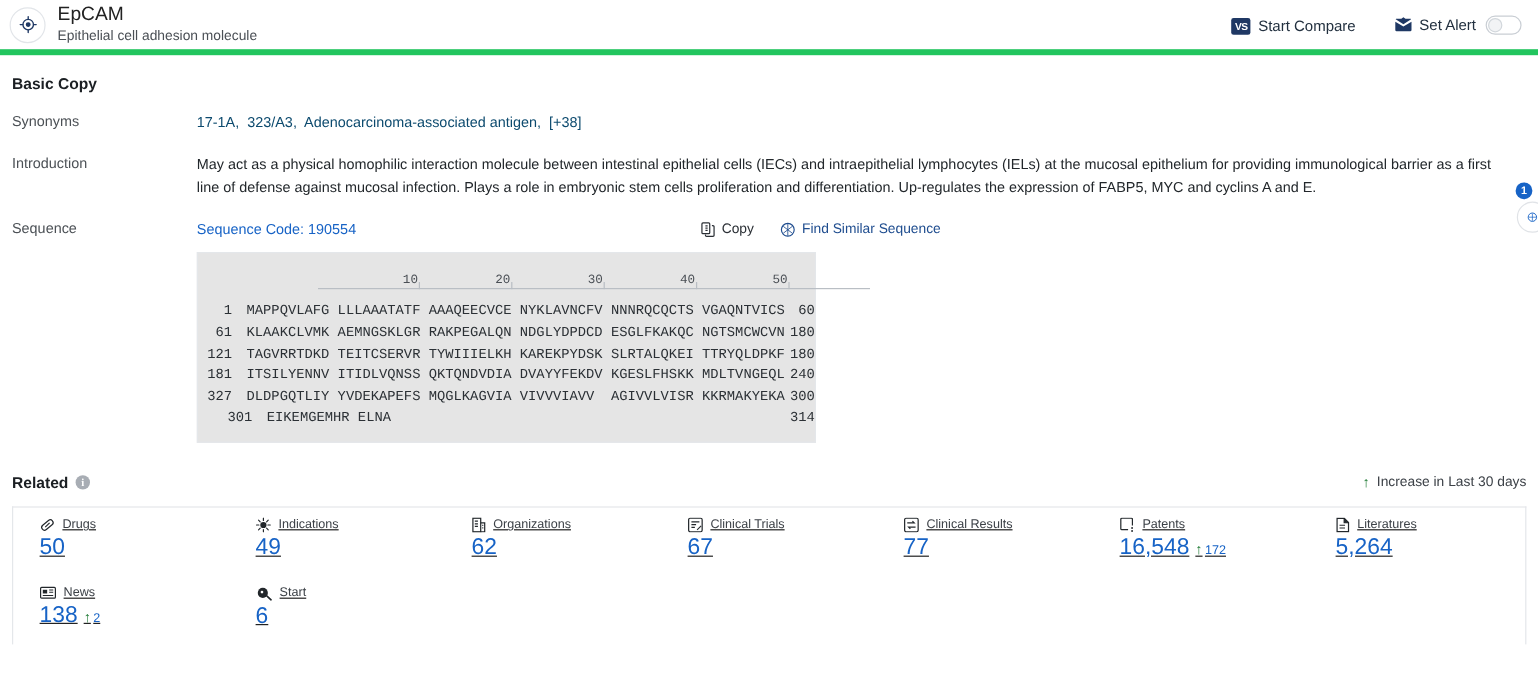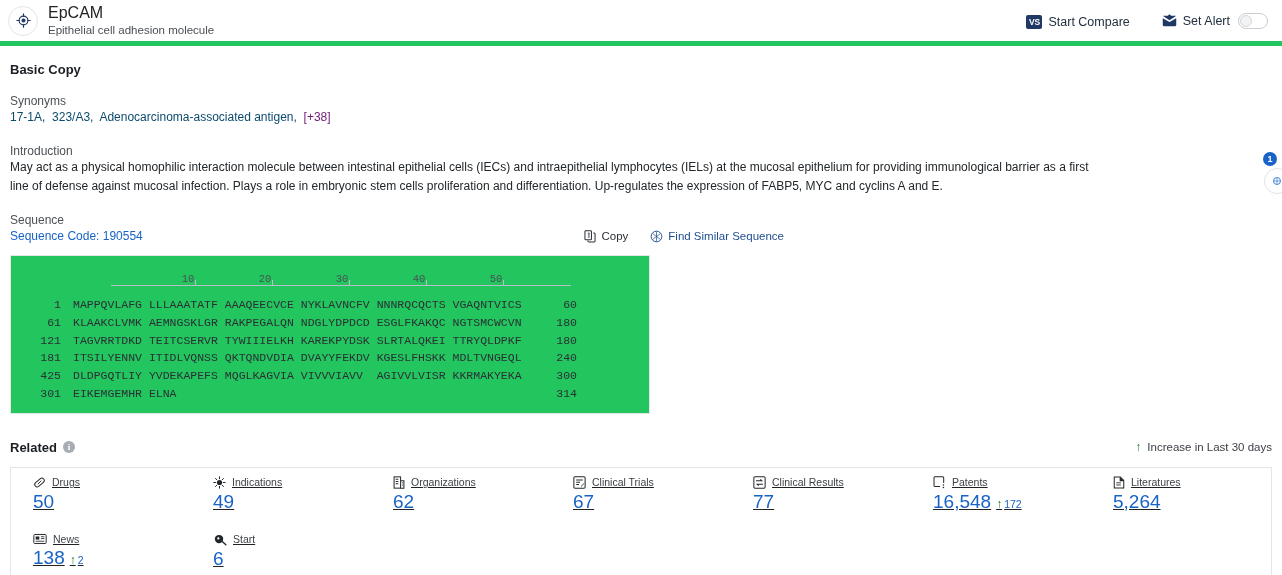--- a/index.html
+++ b/index.html
@@ -55,43 +55,43 @@
     background: #f2f3f5; border: 1px solid #d2d7dc;
   }
 
   
   .content { padding: 0 10px; }
   .section-title {
     font-size: 13px; font-weight: bold; color: #1b1f23;
     margin: 16px 0 0 0;
   }
 
-  .row { display: flex; margin-top: 16px; flex-direction: column; }
+  .row { display: flex; margin-top: 16px; }
   .row-label {
     width: 154px; flex: none;
     font-size: 12px; color: #4c5156; padding-top: 1px;
   }
   .row-value { flex: 1; font-size: 12px; color: #22272b; line-height: 19px; }
-  .link { color: #701a75; cursor: pointer; }
+  .link { color: #0c4a6e; cursor: pointer; }
   .syn-item { color: #0c4a6e; }
 
   .intro-text { max-width: 1100px; }
 
   
   .seq-head { display: flex; align-items: center; }
   .seq-code { font-size: 12px; color: #1763c6; cursor: pointer; }
   .seq-actions { margin-left: auto; display: flex; align-items: center; gap: 22px; padding-right: 488px; }
   .seq-action { display: flex; align-items: center; gap: 5px; font-size: 11.5px; color: #1f4d8f; cursor: pointer; }
   .seq-action.dark { color: #2a2f35; }
 
   .seq-box {
     margin-top: 9px;
     border: 1px solid #e4e7ea;
-    background: #22c55e;
-    width: 640px;
+    background: #e5e5e5;
+    width: 516px;
     padding: 14px 0 10px 0;
   }
   .ruler {
     font-family: "Liberation Mono", monospace;
     font-size: 10.5px; color: #4a4f55;
     position: relative; height: 26px;
     margin-left: 100px; width: 460px;
   }
   .ruler .nums { position: relative; height: 13px; }
   .ruler .nums span { position: absolute; transform: translateX(-50%); }
@@ -254,21 +254,21 @@
           <div class="tick" style="left:238px"></div>
           <div class="tick" style="left:315px"></div>
           <div class="tick" style="left:392px"></div>
         </div>
 
         <div class="seq-rows" id="seq-rows">
             <div class="seq-row"><span class="seq-start">1</span><span class="seq-body">MAPPQVLAFG LLLAAATATF AAAQEECVCE NYKLAVNCFV NNNRQCQCTS VGAQNTVICS</span><span class="seq-end">60</span></div>
             <div class="seq-row"><span class="seq-start">61</span><span class="seq-body">KLAAKCLVMK AEMNGSKLGR RAKPEGALQN NDGLYDPDCD ESGLFKAKQC NGTSMCWCVN</span><span class="seq-end">180</span></div>
             <div class="seq-row"><span class="seq-start">121</span><span class="seq-body">TAGVRRTDKD TEITCSERVR TYWIIIELKH KAREKPYDSK SLRTALQKEI TTRYQLDPKF</span><span class="seq-end">180</span></div>
             <div class="seq-row"><span class="seq-start">181</span><span class="seq-body">ITSILYENNV ITIDLVQNSS QKTQNDVDIA DVAYYFEKDV KGESLFHSKK MDLTVNGEQL</span><span class="seq-end">240</span></div>
-            <div class="seq-row"><span class="seq-start">425</span><span class="seq-body">DLDPGQTLIY YVDEKAPEFS MQGLKAGVIA VIVVVIAVV  AGIVVLVISR KKRMAKYEKA</span><span class="seq-end">300</span></div>
+            <div class="seq-row"><span class="seq-start">327</span><span class="seq-body">DLDPGQTLIY YVDEKAPEFS MQGLKAGVIA VIVVVIAVV  AGIVVLVISR KKRMAKYEKA</span><span class="seq-end">300</span></div>
             <div class="seq-row"><span class="seq-start">301</span><span class="seq-body">EIKEMGEMHR ELNA</span><span class="seq-end">314</span></div>
           </div>
       </div>
     </div>
   </div>
 
   <div class="related-head">
     <span class="related-title">Related</span>
     <span class="info-dot">i</span>
     <div class="legend">

